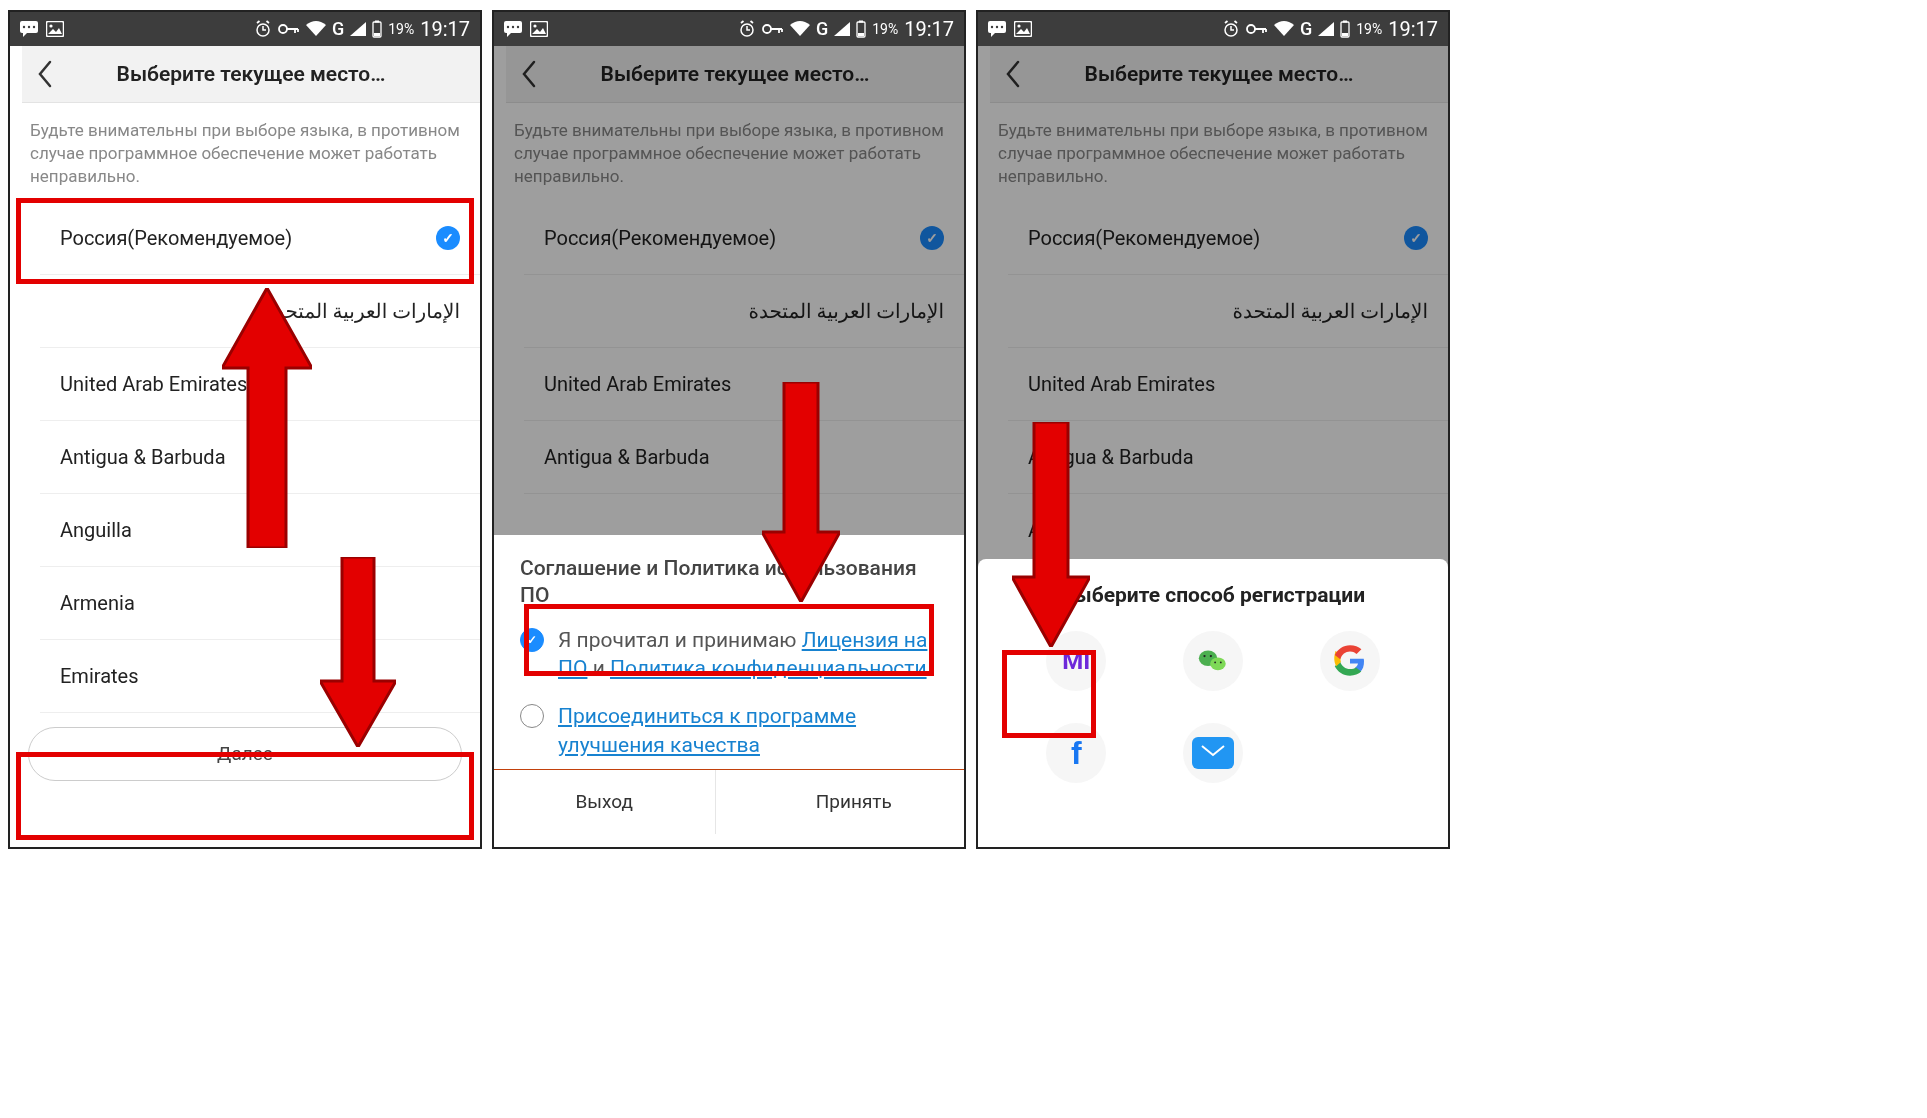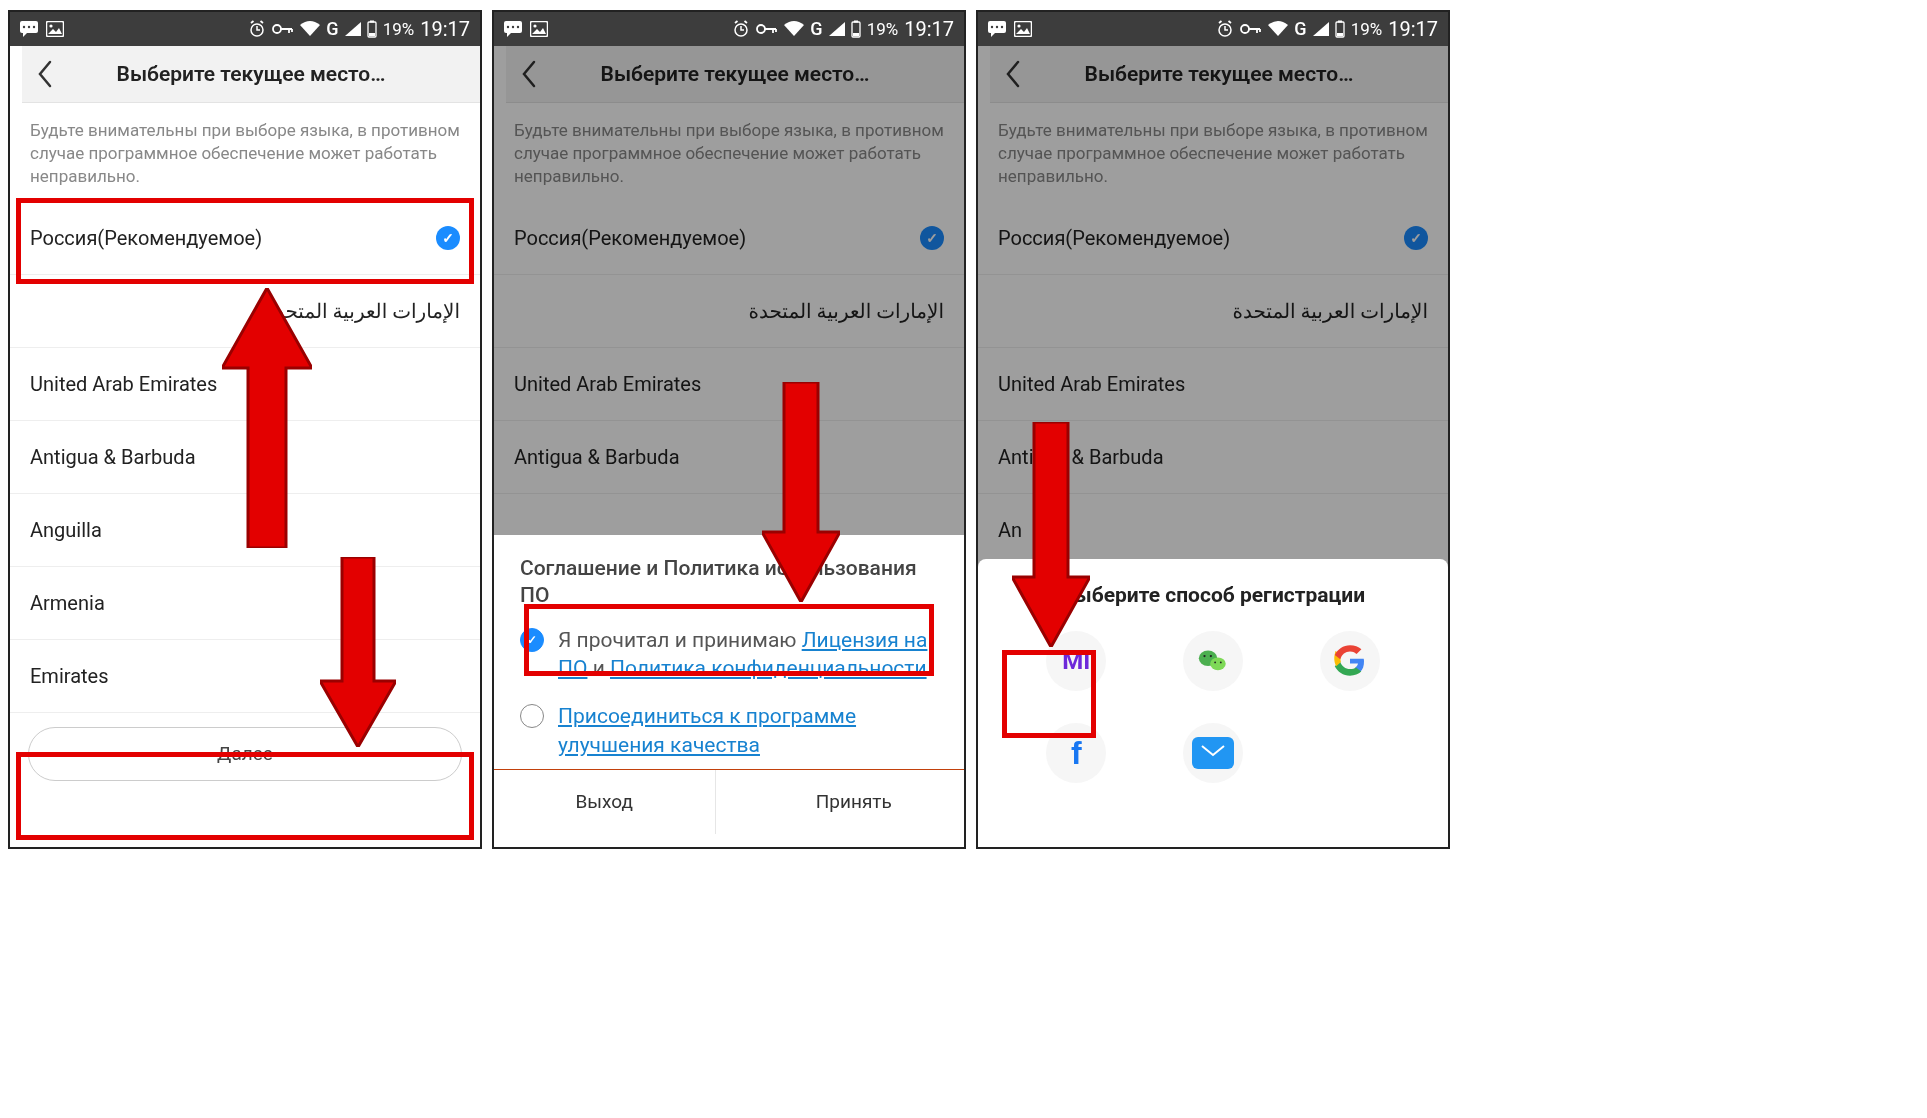--- a/index.html
+++ b/index.html
@@ -43,21 +43,21 @@
     gap: 6px;
   }
   .sb-icon {
     display:inline-flex;
     align-items:center;
     justify-content:center;
     font-size:18px;
     line-height:1;
     color:#fff;
   }
-  .sb-right span.battery-txt { font-size:17px; }
+  .sb-right span.battery-txt { font-size:14px; }
   .sb-right span.time-txt { font-size:20px; }
   
   .header {
     height: 56px;
     background: #f2f2f2;
     display: flex;
     align-items: center;
     position: relative;
     border-bottom: 1px solid #e3e3e3;
     margin-left: 12px;
@@ -90,20 +90,21 @@
   .row {
     height: 72px;
     border-bottom: 1px solid #eee;
     display:flex;
     align-items:center;
     padding:0 20px;
     font-size:20px;
     color:#222;
     justify-content:space-between;
     background:#fff;
+    margin-left:30px;
   }
   .row.rtl { justify-content:flex-end; }
   .check {
     width:24px;height:24px;border-radius:50%;
     background:#1a8cff;
     display:flex;align-items:center;justify-content:center;
     color:#fff;font-size:14px;font-weight:bold;
   }
   .next-btn {
     margin: 14px 18px;

